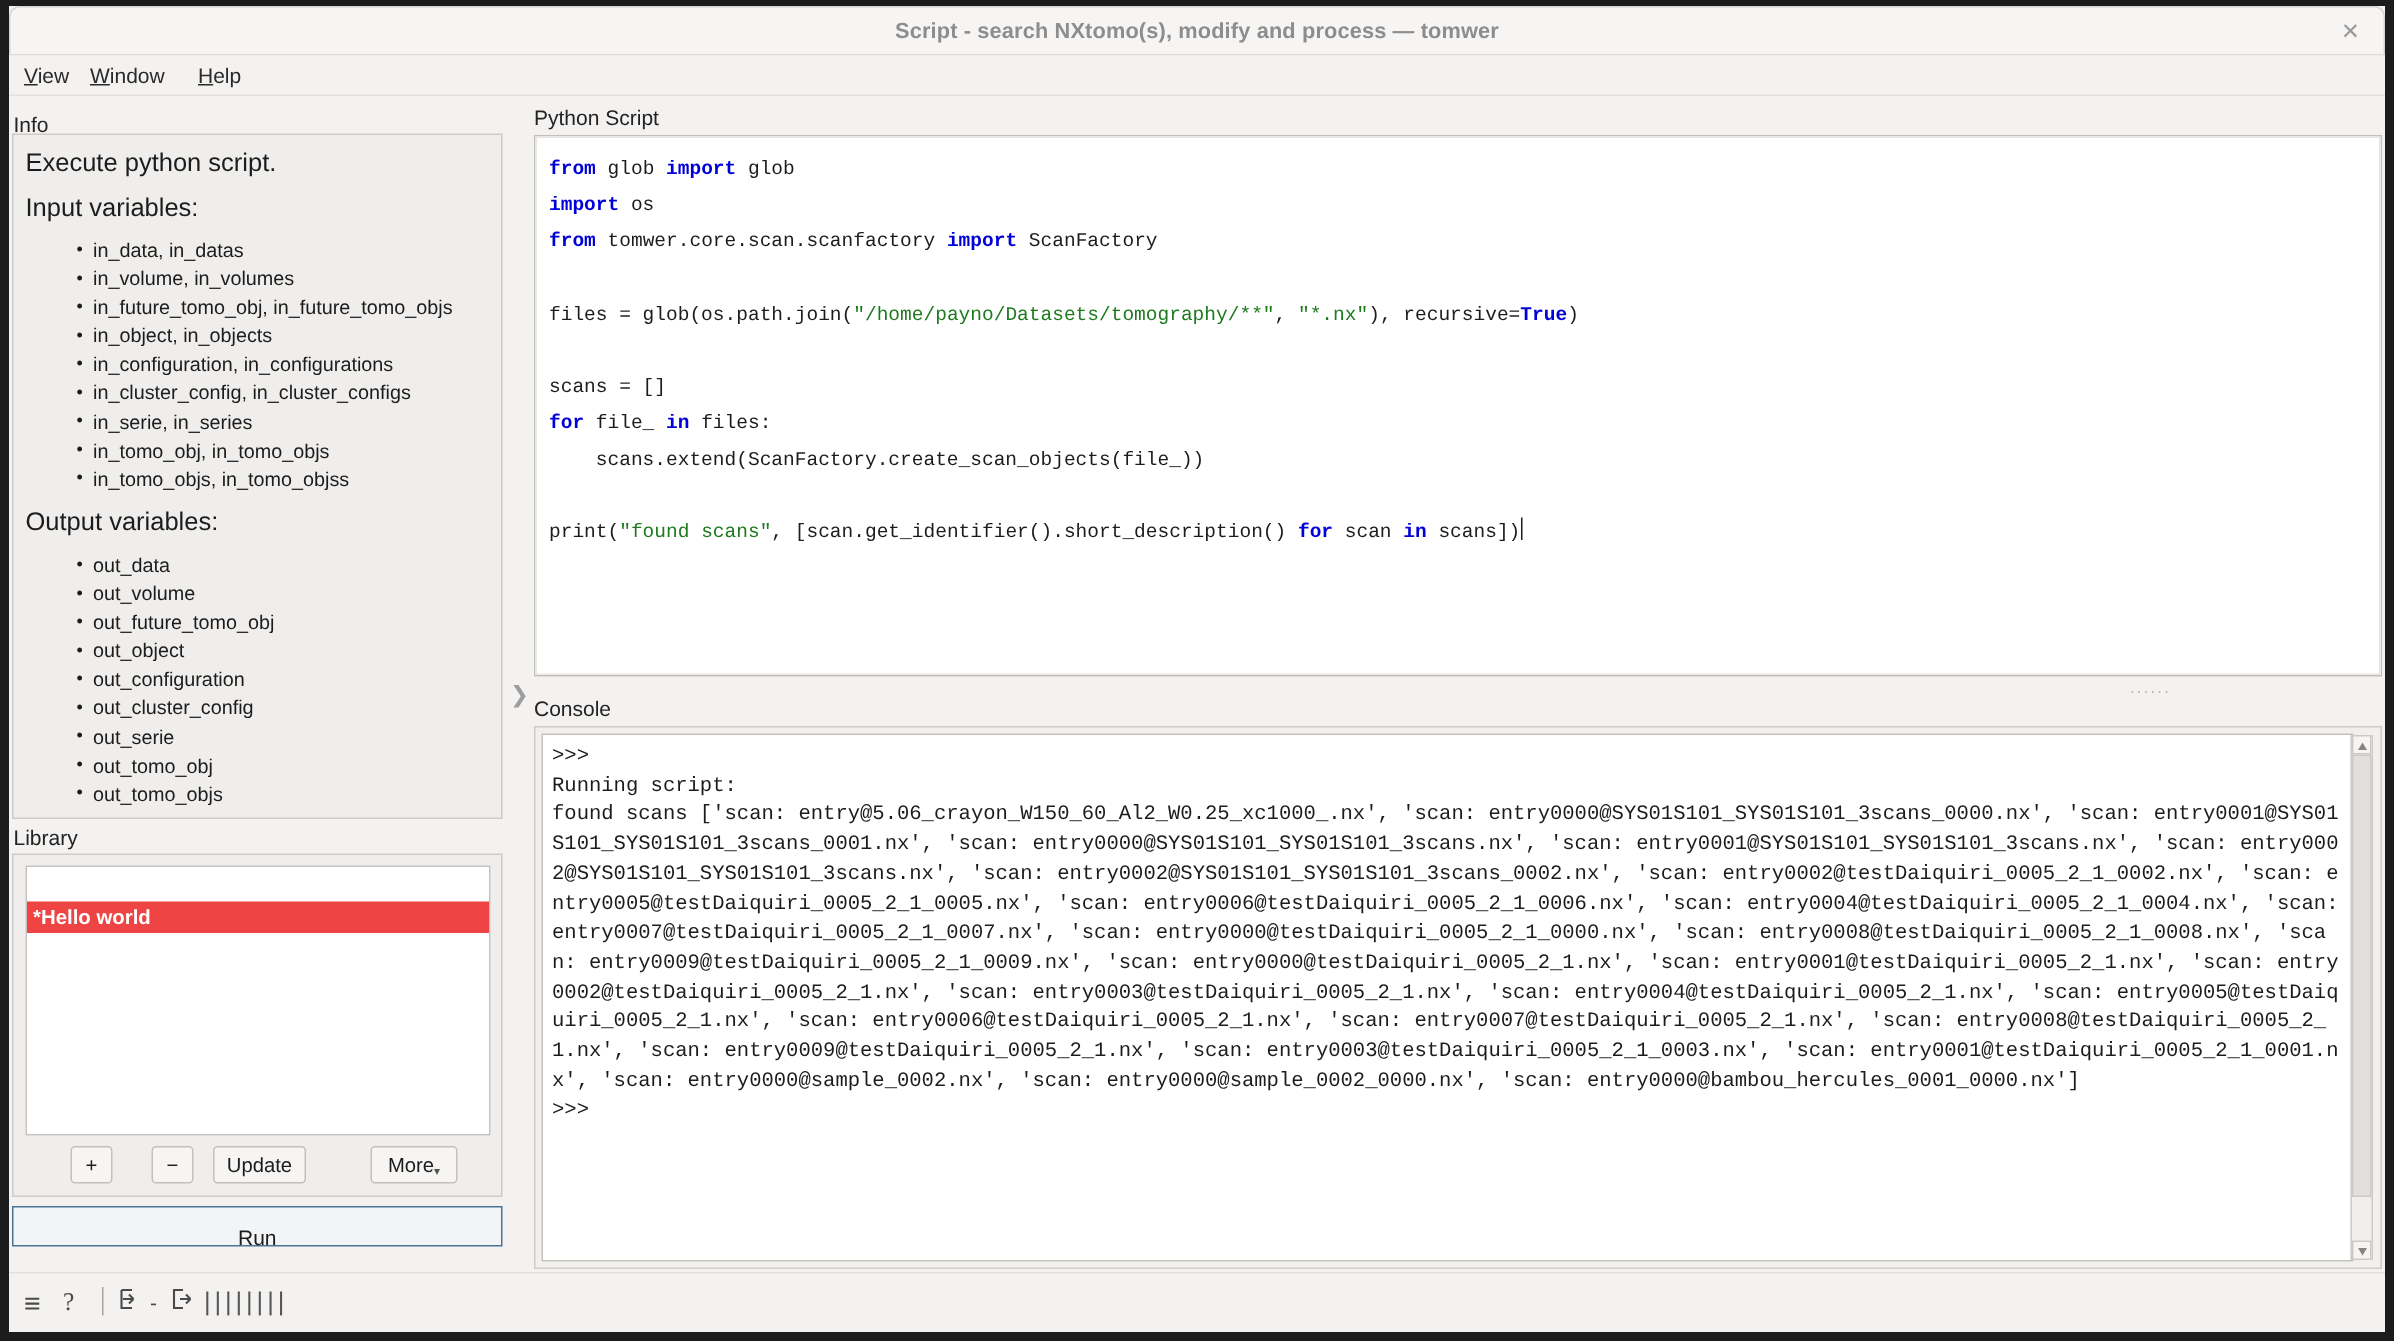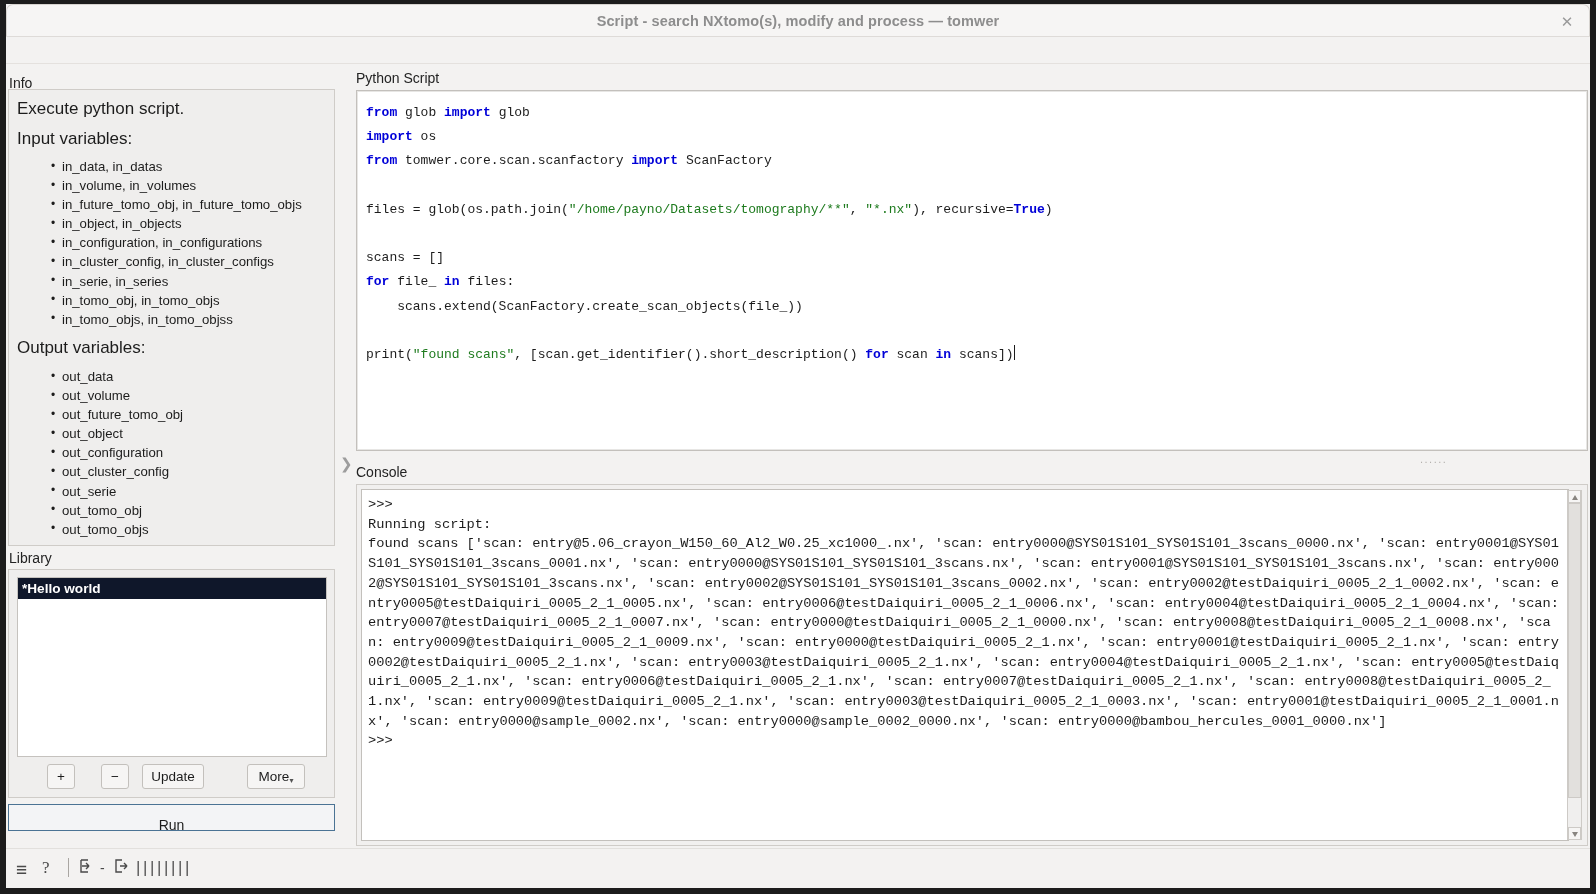--- a/index.html
+++ b/index.html
@@ -386,20 +386,25 @@
   <div class="left-edge-dark"></div>
   <div class="right-edge-dark"></div>
   <div class="bottom-edge-dark"></div>
 
   <div class="titlebar">
     <div class="titlebar-text">Script - search NXtomo(s), modify and  process — tomwer</div>
     <div class="titlebar-close">✕</div>
   </div>
   <div class="title-underline"></div>
 
+  <div class="menubar">
+    <div class="menu-item" id="menu-view" style="left:6px;"><u>V</u>iew</div>
+    <div class="menu-item" id="menu-window" style="left:50px;"><u>W</u>indow</div>
+    <div class="menu-item" id="menu-help" style="left:122px;"><u>H</u>elp</div>
+  </div>
   <div class="menubar-sep"></div>
 
   <div class="section-label" id="info-label">Info</div>
 
   <div class="panel" id="info-panel">
     <div class="info-text info-head" style="top:9px;">Execute python script.</div>
     <div class="info-text info-head" style="top:39px;">Input variables:</div>
     <ul class="varlist" id="input-vars" style="top:67px;">
         <li>in_data, in_datas</li>
         <li>in_volume, in_volumes</li>
@@ -422,21 +427,21 @@
         <li>out_serie</li>
         <li>out_tomo_obj</li>
         <li>out_tomo_objs</li>
       </ul>
   </div>
 
   <div class="section-label" id="library-label">Library</div>
 
   <div class="panel" id="library-panel">
     <div id="library-list">
-        <div class="library-item selected" style="background: #0f172a;">*Hello world</div>
+        <div class="library-item selected" style="background: #ef4444; margin-top: 23px;">*Hello world</div>
       </div>
     <button class="lib-btn" id="lib-add">+</button>
     <button class="lib-btn" id="lib-remove">−</button>
     <button class="lib-btn" id="lib-update">Update</button>
     <button class="lib-btn" id="lib-more"><span>More</span><span class="more-caret">▾</span></button>
   </div>
 
   <button id="run-button" style="border-color: rgb(75, 115, 148);">Run</button>
 
   <div class="splitter-v">

